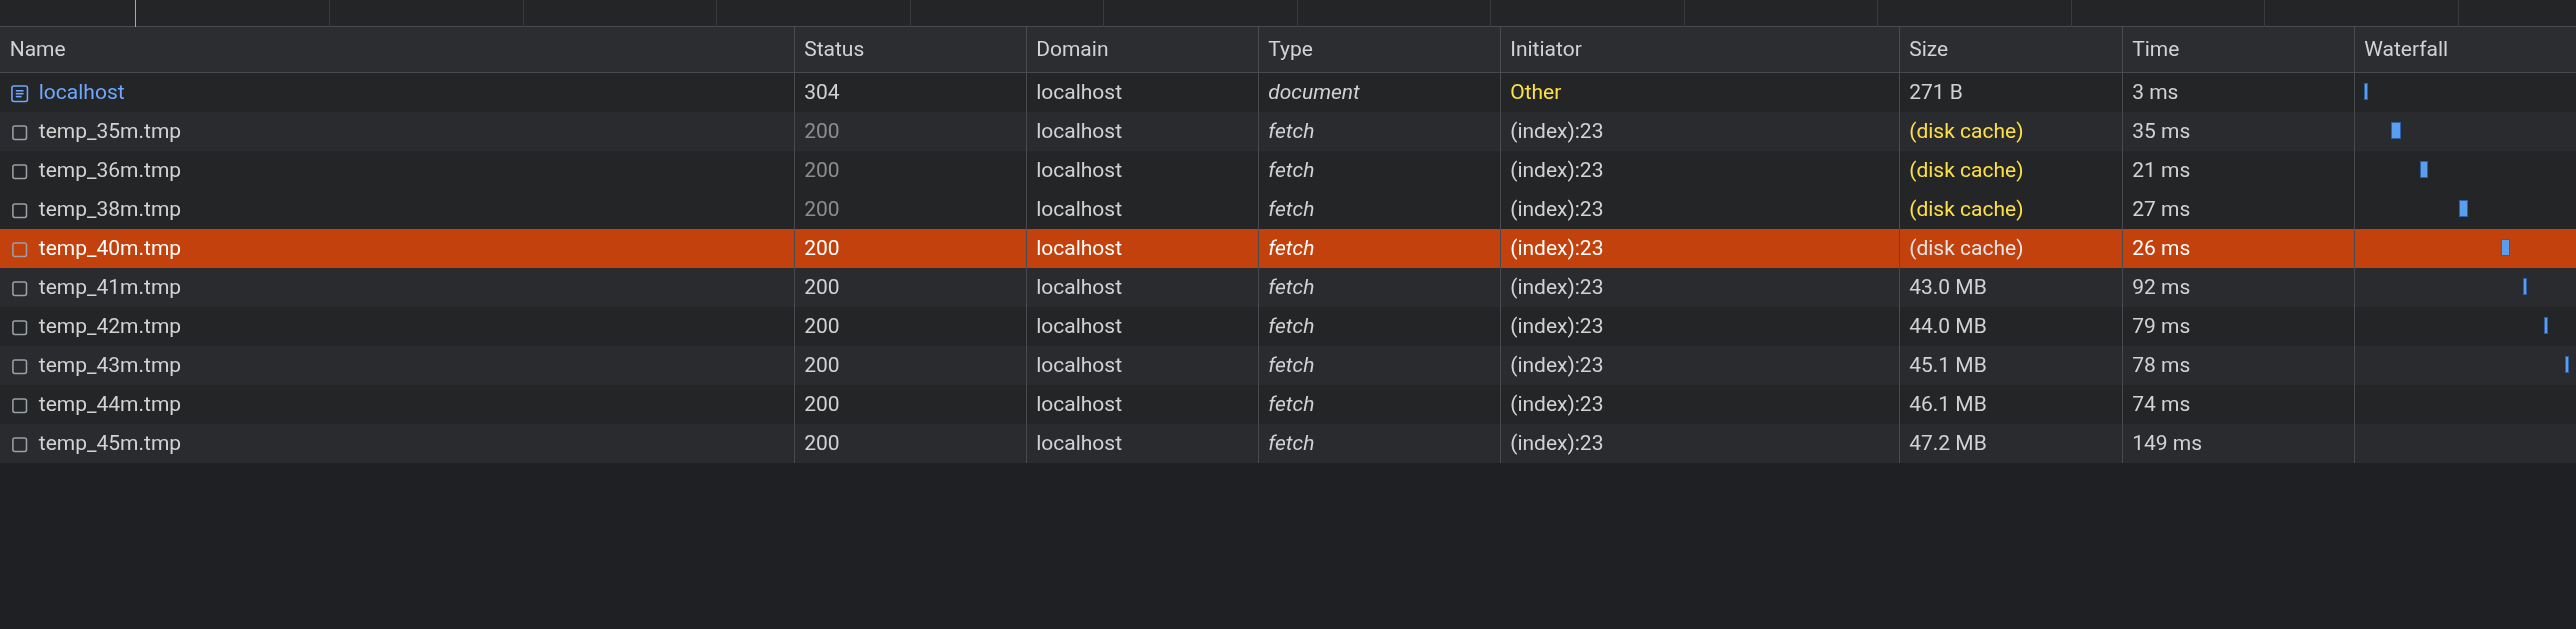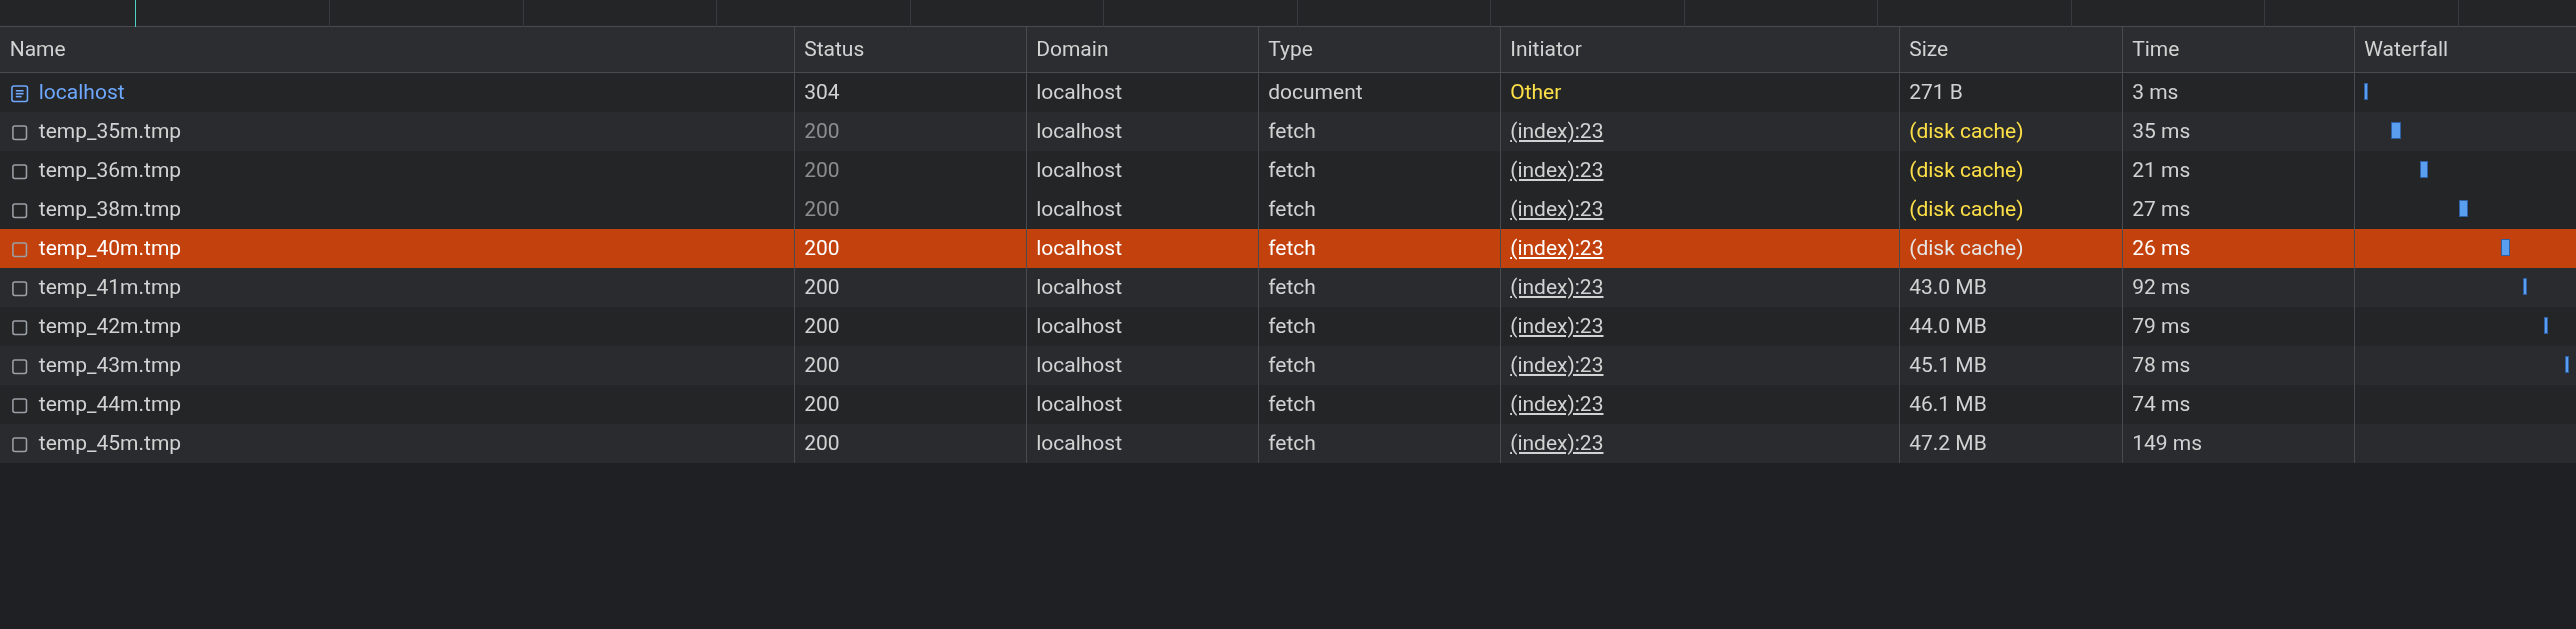--- a/index.html
+++ b/index.html
@@ -58,37 +58,37 @@
   }
   .net-table tbody tr.odd  { background: #242527; }
   .net-table tbody tr.even { background: #2a2b2e; }
   .net-table tbody tr.selected { background: #c2410c; color: #fff; }
   .net-table tbody tr.selected .muted { color: #e6e6e6; }
   .net-table tbody tr.selected .link { color: #fff; }
 
   .col-name      { width: 794px; }
   .col-status    { width: 232px; }
   .col-domain    { width: 232px; }
-  .col-type      { width: 242px; }
+  .col-type      { width: 242px; font-style: italic; }
   .col-initiator { width: 399px; }
   .col-size      { width: 223px; text-align: right; }
   .col-time      { width: 232px; text-align: right; }
   .col-waterfall { width: 223px; padding: 0 3.9px; }
 
   td.col-size, td.col-time { }
 
   .icon {
     display: inline-flex;
     vertical-align: middle;
     margin-right: 9.7px;
   }
   .icon svg { display: block; }
 
   .muted { color: #fde047; }
-  .link  { color: #d2d2d2; text-decoration: underline; cursor: pointer; }
+  .link  { color: #d2d2d2; cursor: pointer; }
   .name-link { color: #6ea8fe; cursor: pointer; }
   .status-gray { color: #8c8d8f; }
 
   
   .wf-wrap {
     position: relative;
     height: 39px;
     width: 100%;
   }
   .wf-bar {

